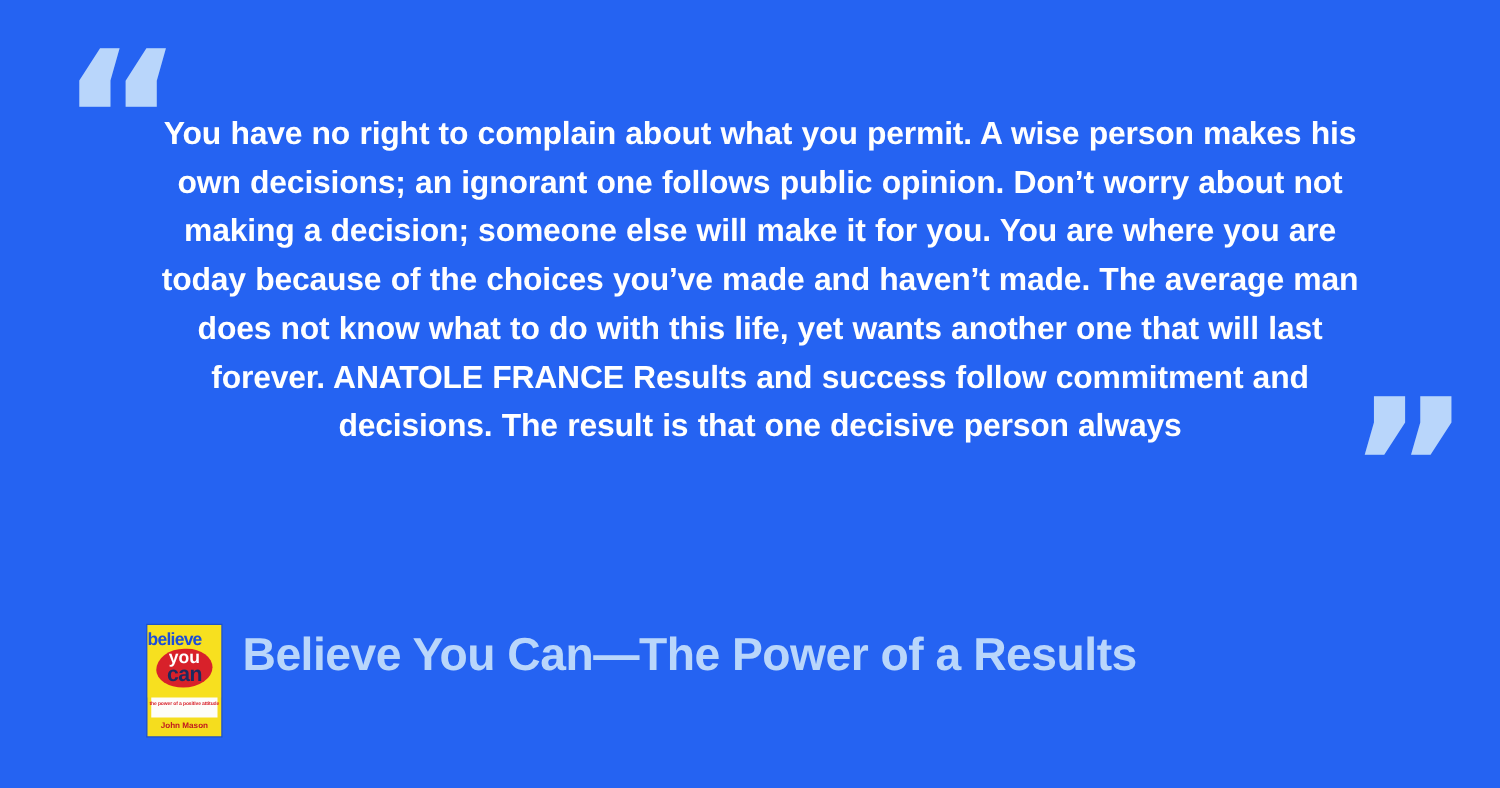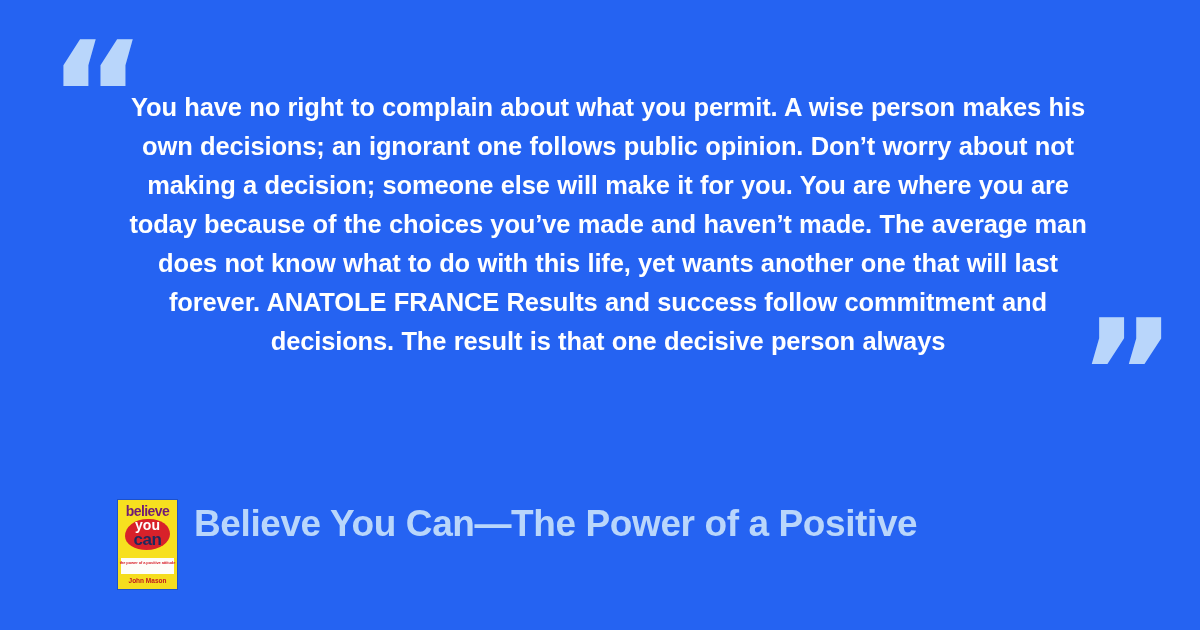--- a/index.html
+++ b/index.html
@@ -84,26 +84,26 @@
   #book-cover .cover-top {
     position: absolute;
     left: 0; right: 0; top: 0;
     height: 58px;
     background: #f7e01f;
   }
   #book-cover .cover-believe {
     position: absolute;
     top: 4px;
     left: 0; right: 0;
-    text-align: center;
+    text-align: left;
     font-family: "Liberation Sans", sans-serif;
     font-weight: bold;
     font-size: 14px;
     line-height: 14px;
-    color: #701a75;
+    color: #1d4ed8;
     letter-spacing: -0.6px;
   }
   #book-cover .cover-blob {
     position: absolute;
     top: 19px;
     left: 7px;
     width: 45px;
     height: 31px;
     background: #d8212a;
     border-radius: 50% 45% 52% 48% / 55% 48% 52% 45%;
@@ -207,18 +207,18 @@
       <div class="cover-believe">believe</div>
       <div class="cover-blob"></div>
       <div class="cover-you">you</div>
       <div class="cover-can">can</div>
       <div class="cover-white-band"></div>
       <div class="cover-sub">the power of a positive attitude</div>
       <div class="cover-author">John Mason</div>
     </div>
 
     <div id="footer-text">
-      <div id="book-title">Believe You Can—The Power of a Positive</div>
+      <div id="book-title">Believe You Can—The Power of a Results</div>
     </div>
 
   </div>
 
 </div>
 
 </body></html>

